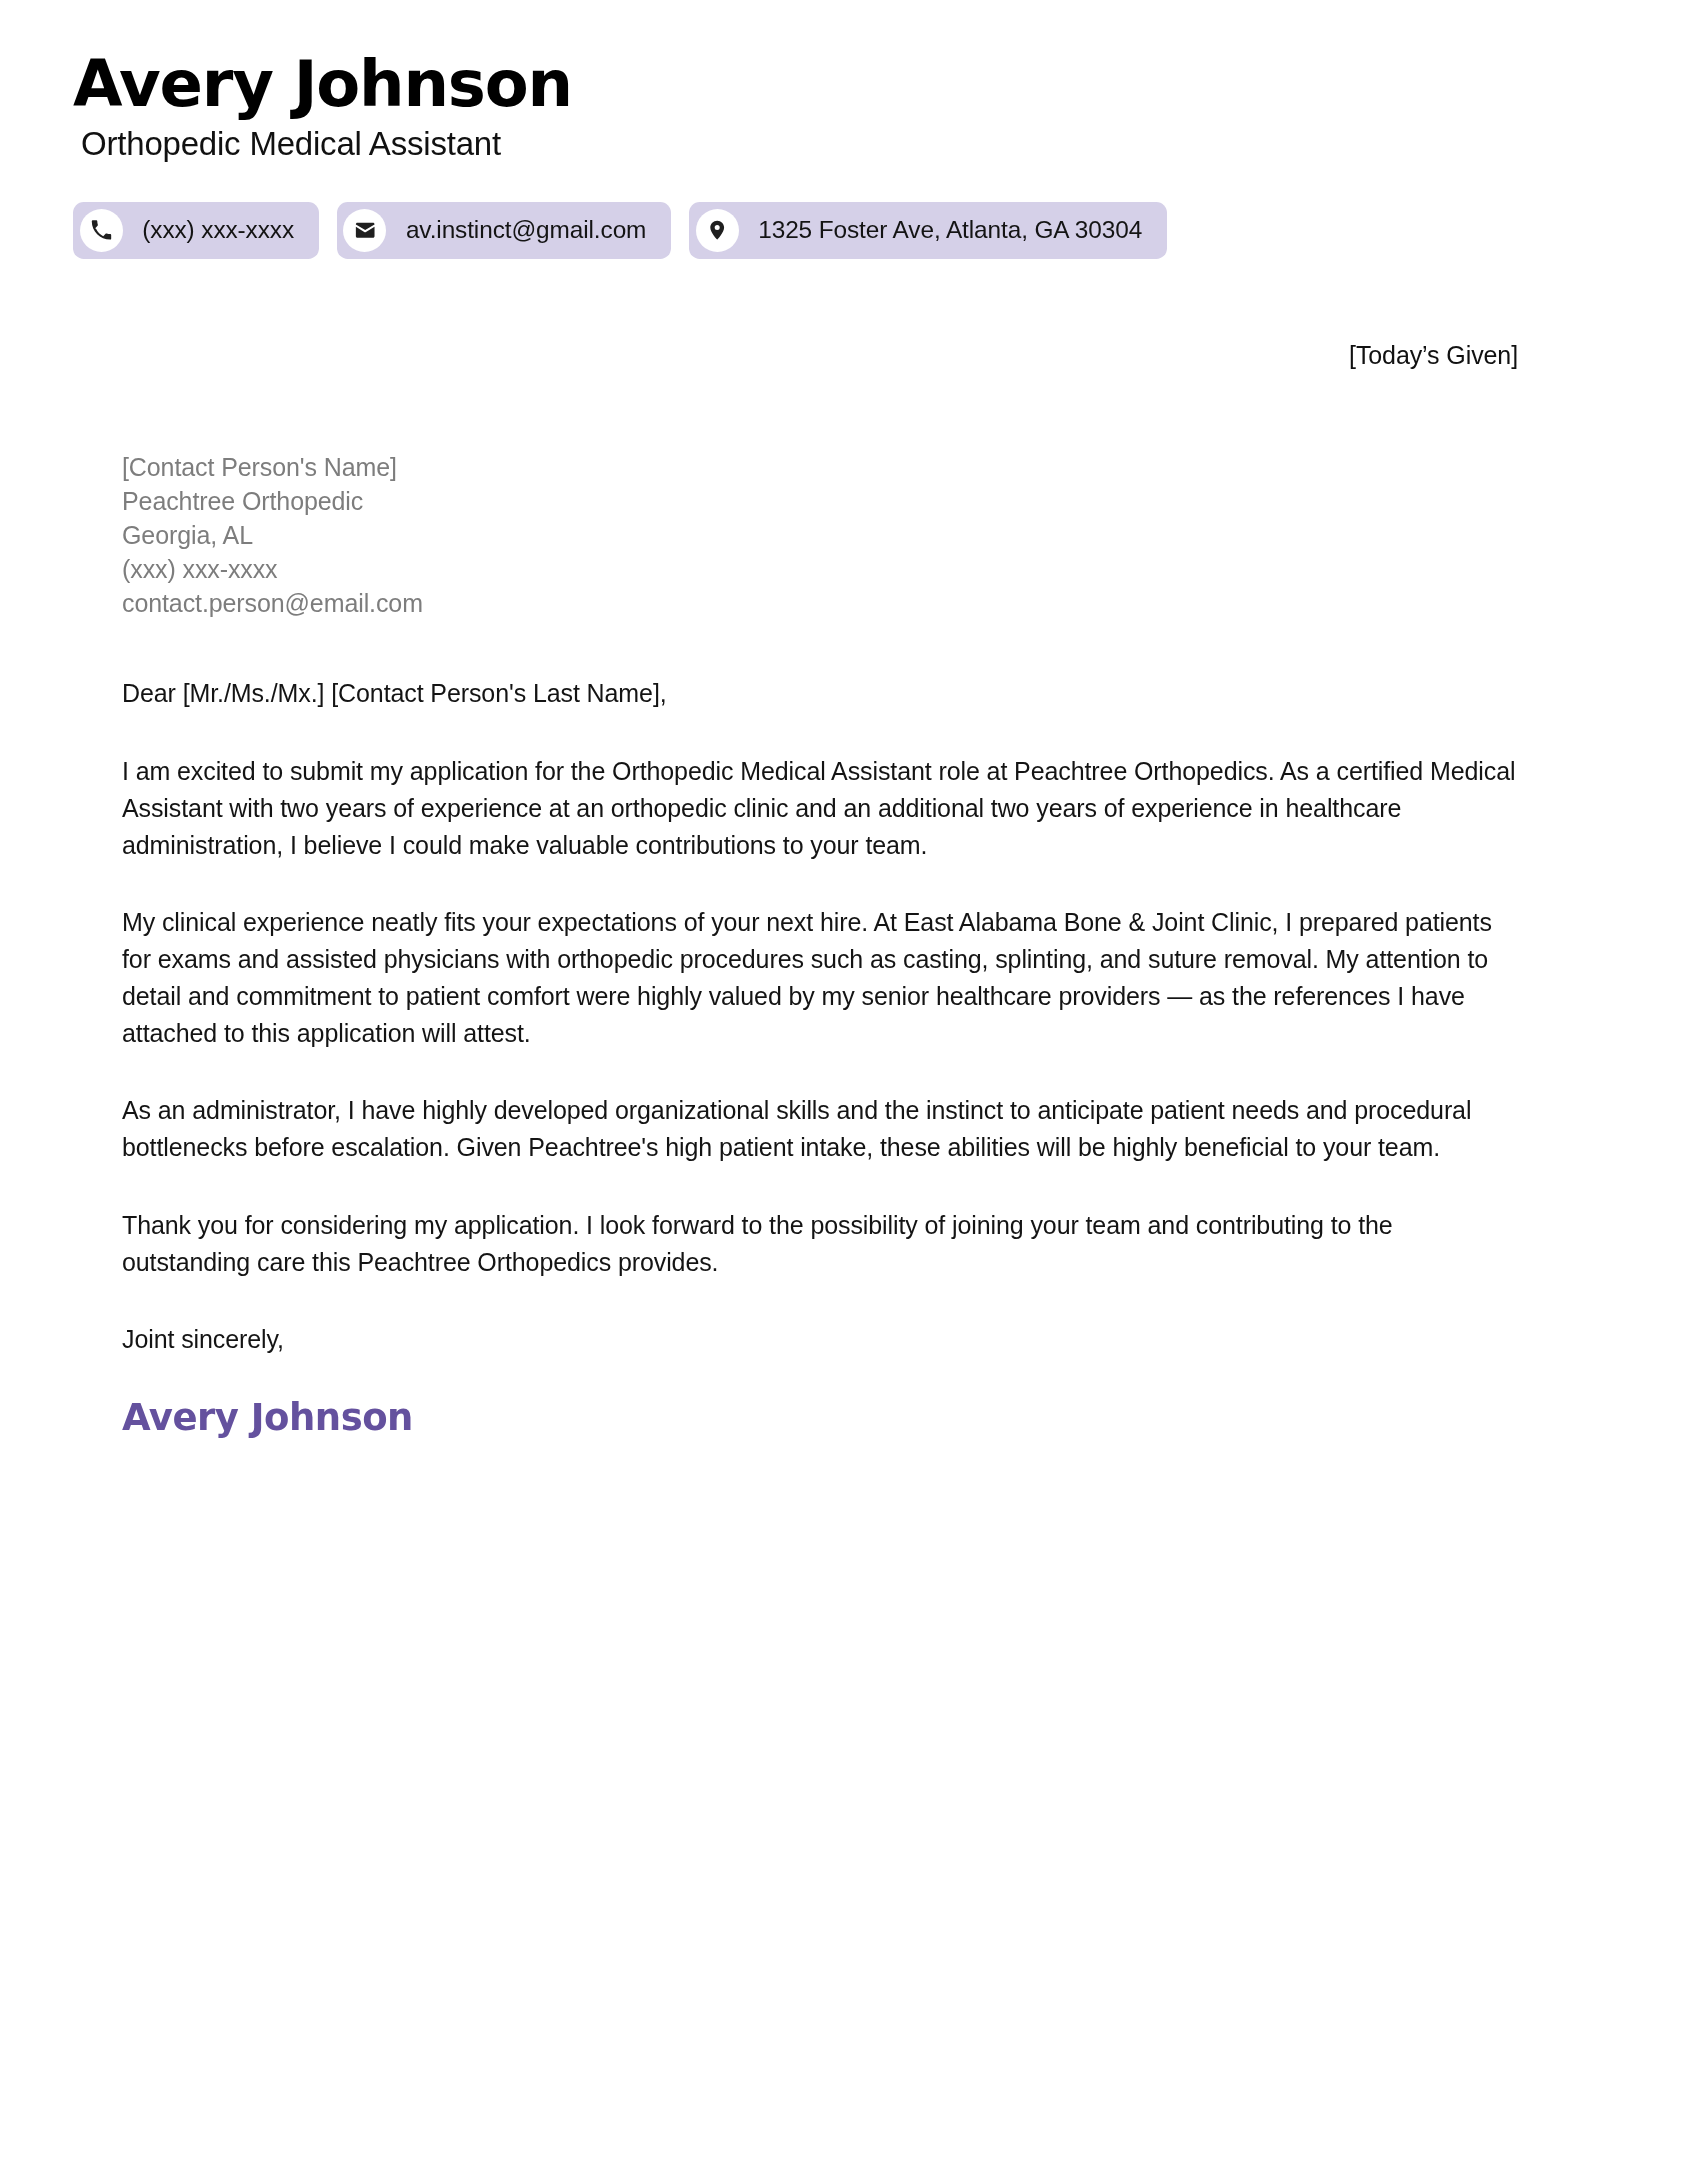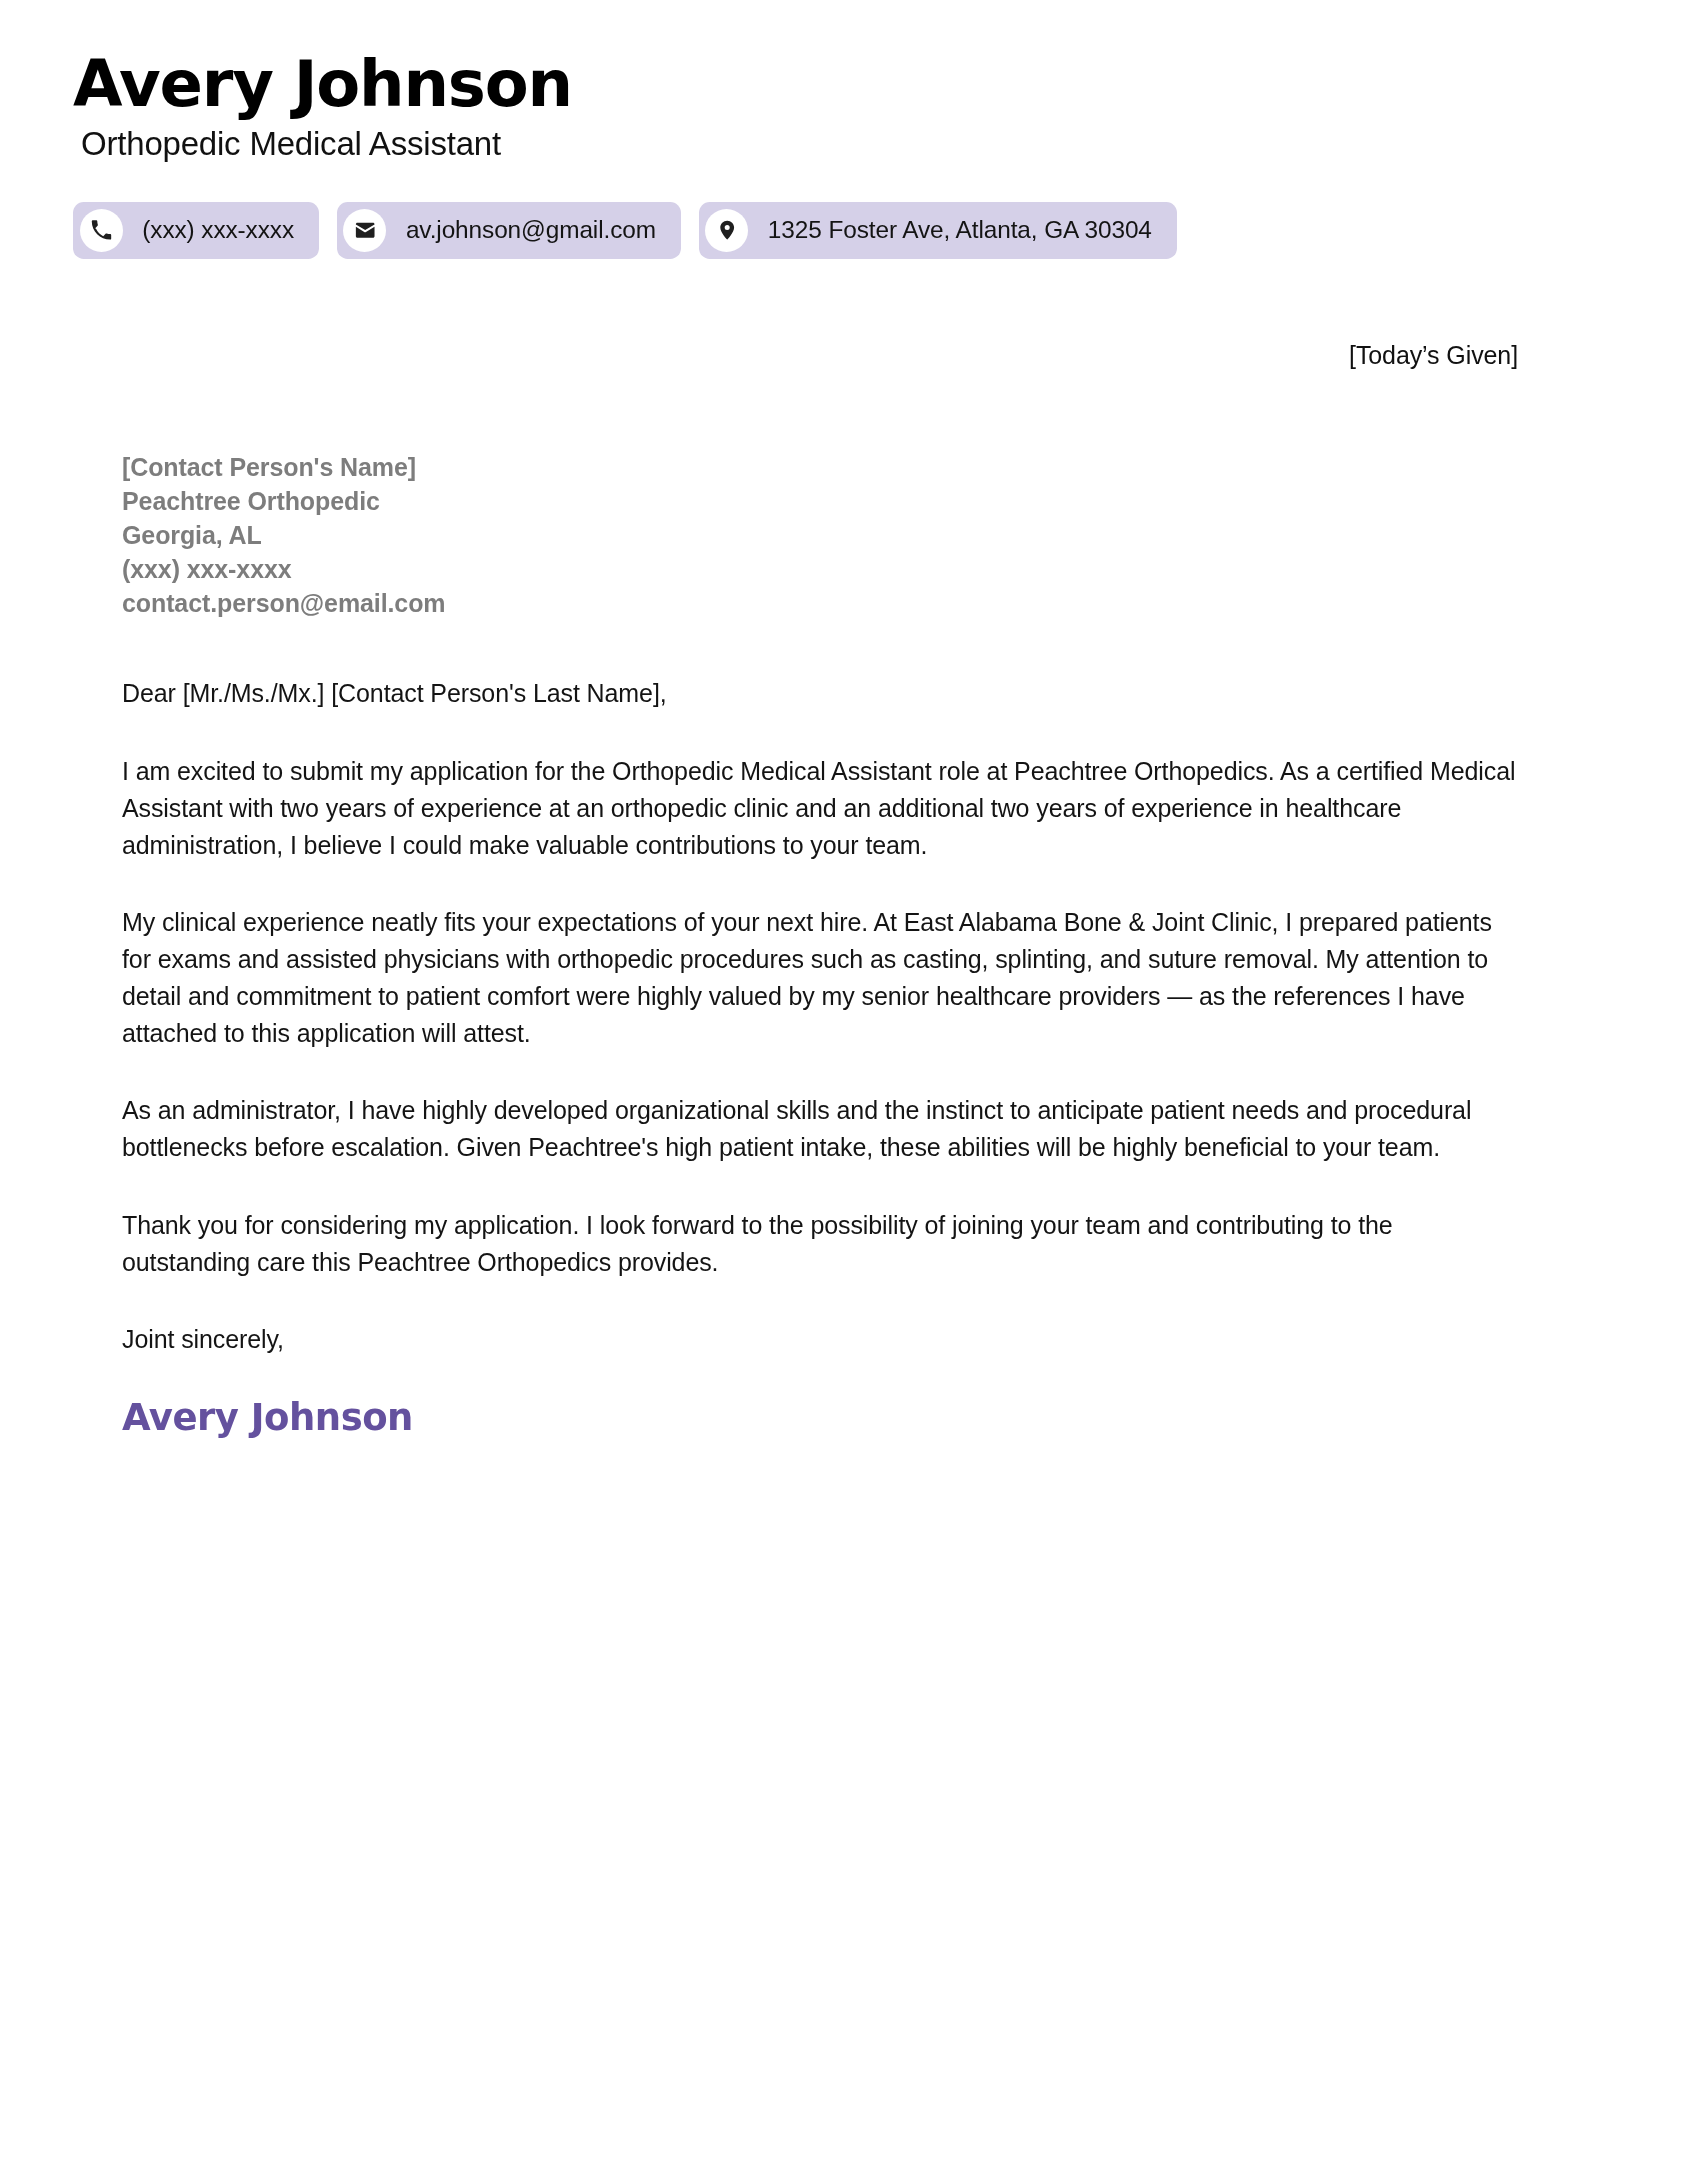--- a/index.html
+++ b/index.html
@@ -105,21 +105,20 @@
   }
 
   .recipient-block {
     margin: 0 0 55px 0;
   }
   .recipient-line {
     font-size: 25px;
     line-height: 1.36;
     color: #7d7d7d;
     letter-spacing: -0.1px;
-    font-weight: bold;
   }
 
   .salutation {
     font-size: 25px;
     line-height: 1.5;
     color: #141414;
     letter-spacing: -0.1px;
     margin: 13px 0 41px 0;
   }
 
@@ -169,21 +168,21 @@
         <span class="badge-text">(xxx) xxx-xxxx</span>
       </div>
 
       <div class="contact-badge">
         <span class="badge-icon-circle">
           <svg width="22.4" height="22.4" viewBox="0 0 24 24" aria-hidden="true">
             <path fill="#1f1f1f" d="M2 5.6c0-.9.7-1.6 1.6-1.6h16.8c.9 0 1.6.7 1.6 1.6v.3l-10 6-10-6v-.3z"></path>
             <path fill="#1f1f1f" d="M2 8.3v10.1c0 .9.7 1.6 1.6 1.6h16.8c.9 0 1.6-.7 1.6-1.6V8.3l-9.6 5.8c-.3.2-.7.2-1 0L2 8.3z"></path>
           </svg>
         </span>
-        <span class="badge-text">av.johnson@gmail.com</span>
+        <span class="badge-text">av.instinct@gmail.com</span>
       </div>
 
       <div class="contact-badge">
         <span class="badge-icon-circle">
           <svg width="22.4" height="22.4" viewBox="0 0 24 24" aria-hidden="true">
             <path fill="#1f1f1f" d="M12 1.8c-4.1 0-7.4 3.3-7.4 7.4 0 5.5 7.4 13 7.4 13s7.4-7.5 7.4-13c0-4.1-3.3-7.4-7.4-7.4zm0 10.1a2.7 2.7 0 1 1 0-5.4 2.7 2.7 0 0 1 0 5.4z"></path>
           </svg>
         </span>
         <span class="badge-text">1325 Foster Ave, Atlanta, GA 30304</span>
       </div>

